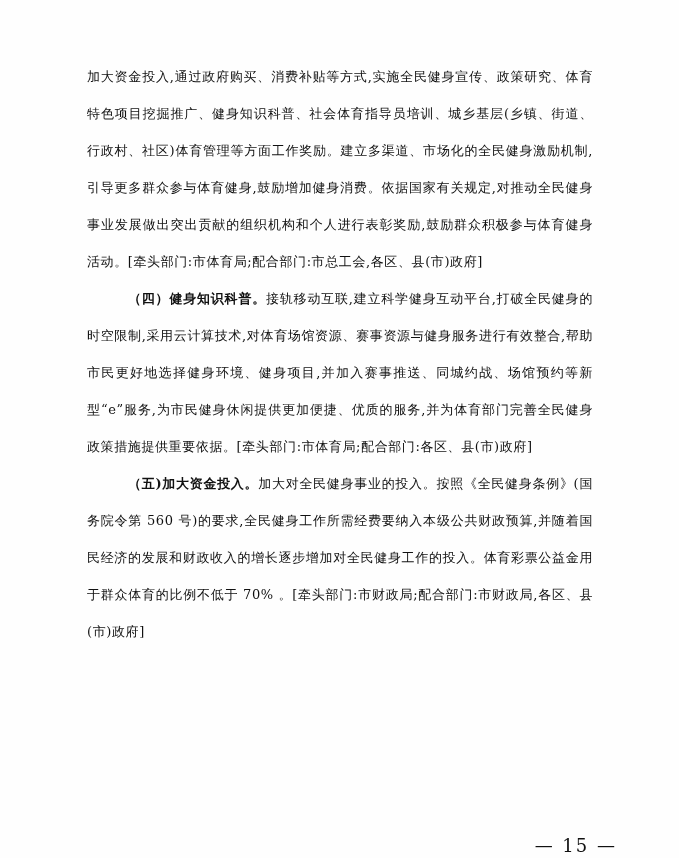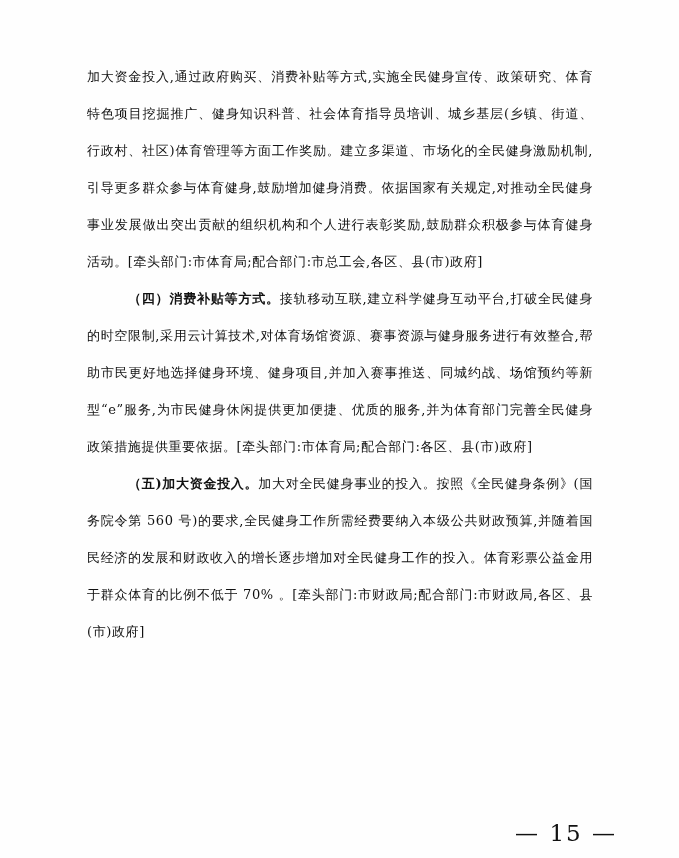--- a/index.html
+++ b/index.html
@@ -46,38 +46,38 @@
   }
   p.para.indent {
     text-indent: 41px;
   }
   .bold {
     font-weight: bold;
   }
   .pagenum {
     position: absolute;
     right: 62px;
-    bottom: 12px;
-    font-size: 23px;
+    bottom: 2px;
+    font-size: 18px;
     letter-spacing: 2px;
     color: #111111;
     font-family: "DejaVu Serif", "Liberation Serif", serif;
     white-space: nowrap;
   }
 </style>
 </head>
 <body>
 
 <div class="page">
 
   <div class="textblock">
 
     <p class="para cont"><span>加大资金投入,通过政府购买、消费补贴等方式,实施全民健身宣传、政策研究、体育特色项目挖掘推广、健身知识科普、社会体育指导员培训、城乡基层(乡镇、街道、行政村、社区)体育管理等方面工作奖励。建立多渠道、市场化的全民健身激励机制,引导更多群众参与体育健身,鼓励增加健身消费。依据国家有关规定,对推动全民健身事业发展做出突出贡献的组织机构和个人进行表彰奖励,鼓励群众积极参与体育健身活动。[牵头部门:市体育局;配合部门:市总工会,各区、县(市)政府]</span></p>
 
-    <p class="para indent"><span class="bold">（四）消费补贴等方式。</span><span>接轨移动互联,建立科学健身互动平台,打破全民健身的时空限制,采用云计算技术,对体育场馆资源、赛事资源与健身服务进行有效整合,帮助市民更好地选择健身环境、健身项目,并加入赛事推送、同城约战、场馆预约等新型“e”服务,为市民健身休闲提供更加便捷、优质的服务,并为体育部门完善全民健身政策措施提供重要依据。[牵头部门:市体育局;配合部门:各区、县(市)政府]</span></p>
+    <p class="para indent"><span class="bold">（四）健身知识科普。</span><span>接轨移动互联,建立科学健身互动平台,打破全民健身的时空限制,采用云计算技术,对体育场馆资源、赛事资源与健身服务进行有效整合,帮助市民更好地选择健身环境、健身项目,并加入赛事推送、同城约战、场馆预约等新型“e”服务,为市民健身休闲提供更加便捷、优质的服务,并为体育部门完善全民健身政策措施提供重要依据。[牵头部门:市体育局;配合部门:各区、县(市)政府]</span></p>
 
     <p class="para indent"><span class="bold">（五)加大资金投入。</span><span>加大对全民健身事业的投入。按照《全民健身条例》(国务院令第 560 号)的要求,全民健身工作所需经费要纳入本级公共财政预算,并随着国民经济的发展和财政收入的增长逐步增加对全民健身工作的投入。体育彩票公益金用于群众体育的比例不低于 70% 。[牵头部门:市财政局;配合部门:市财政局,各区、县(市)政府]</span></p>
 
   </div>
 
   <div class="pagenum">— 15 —</div>
 
 </div>
 
 </body></html>

